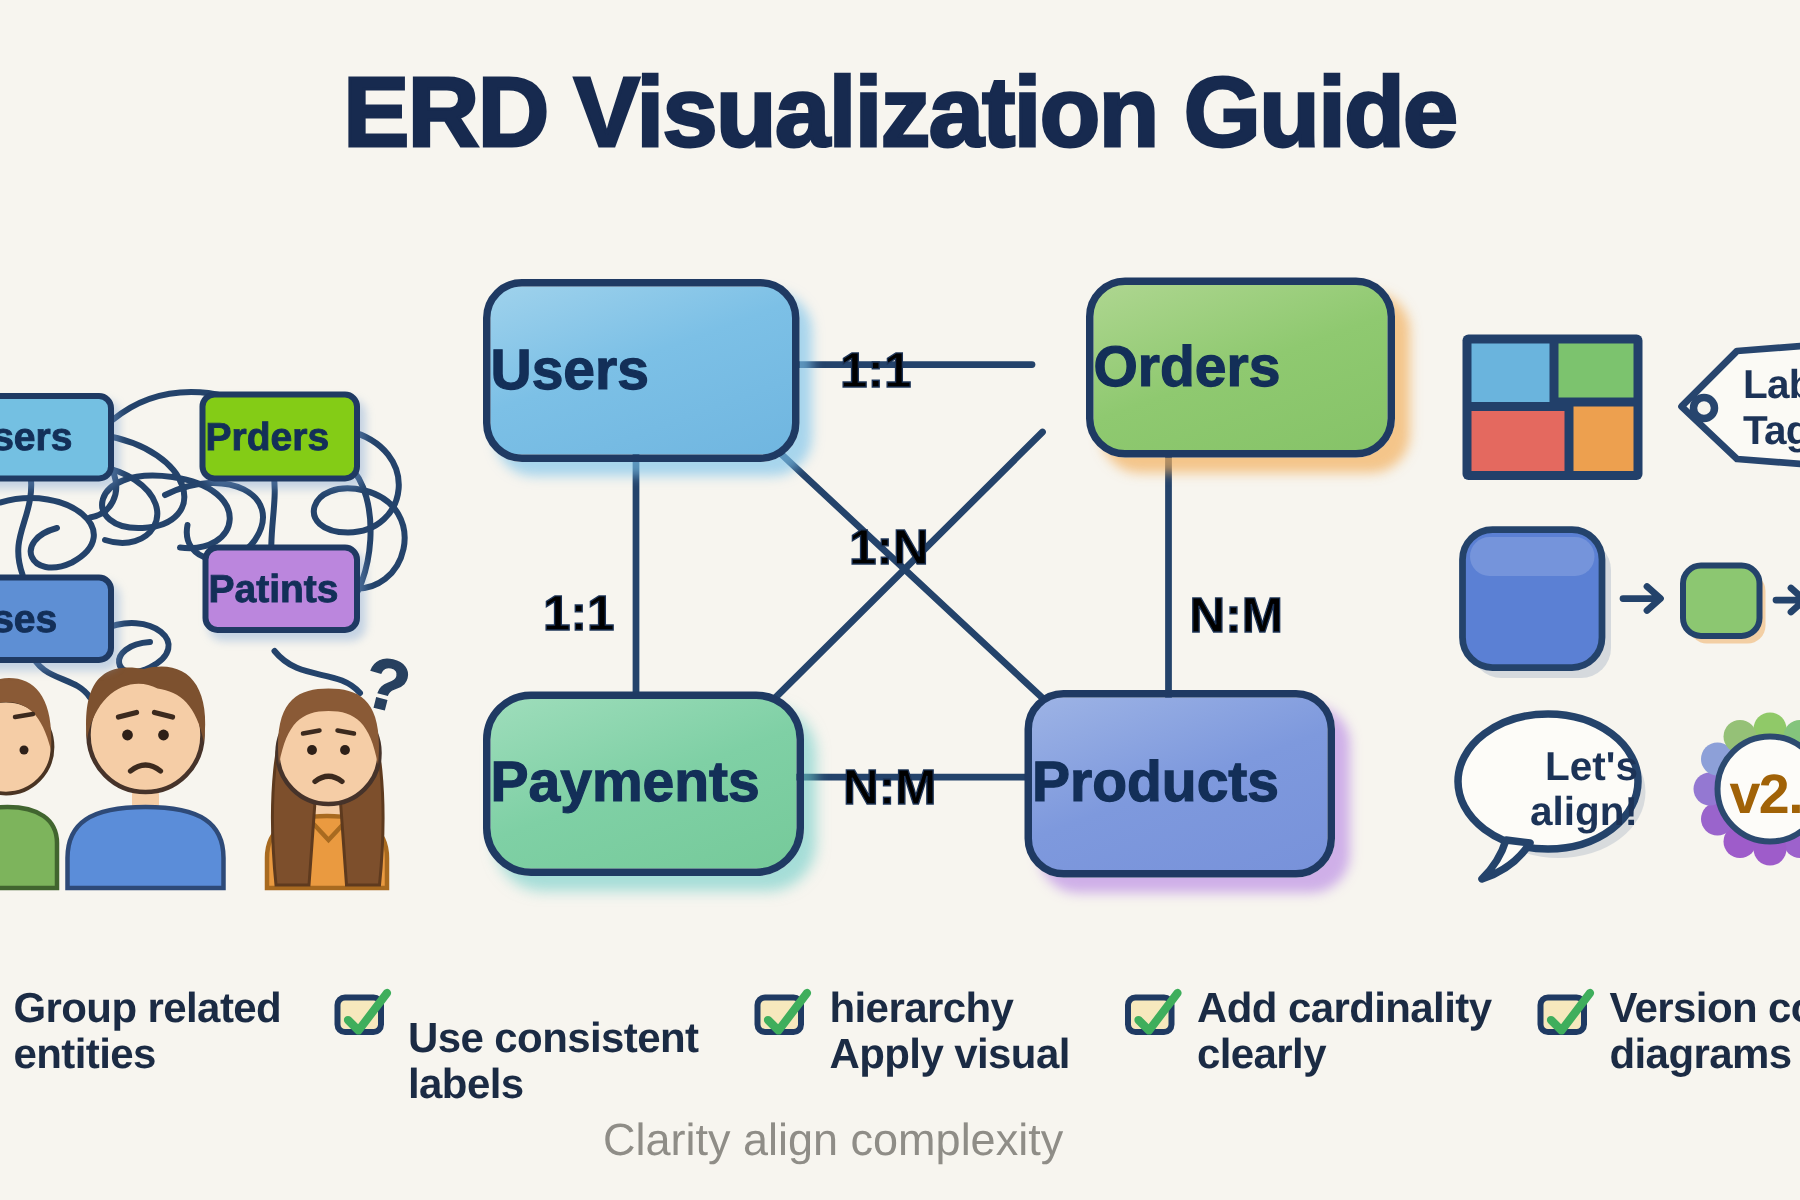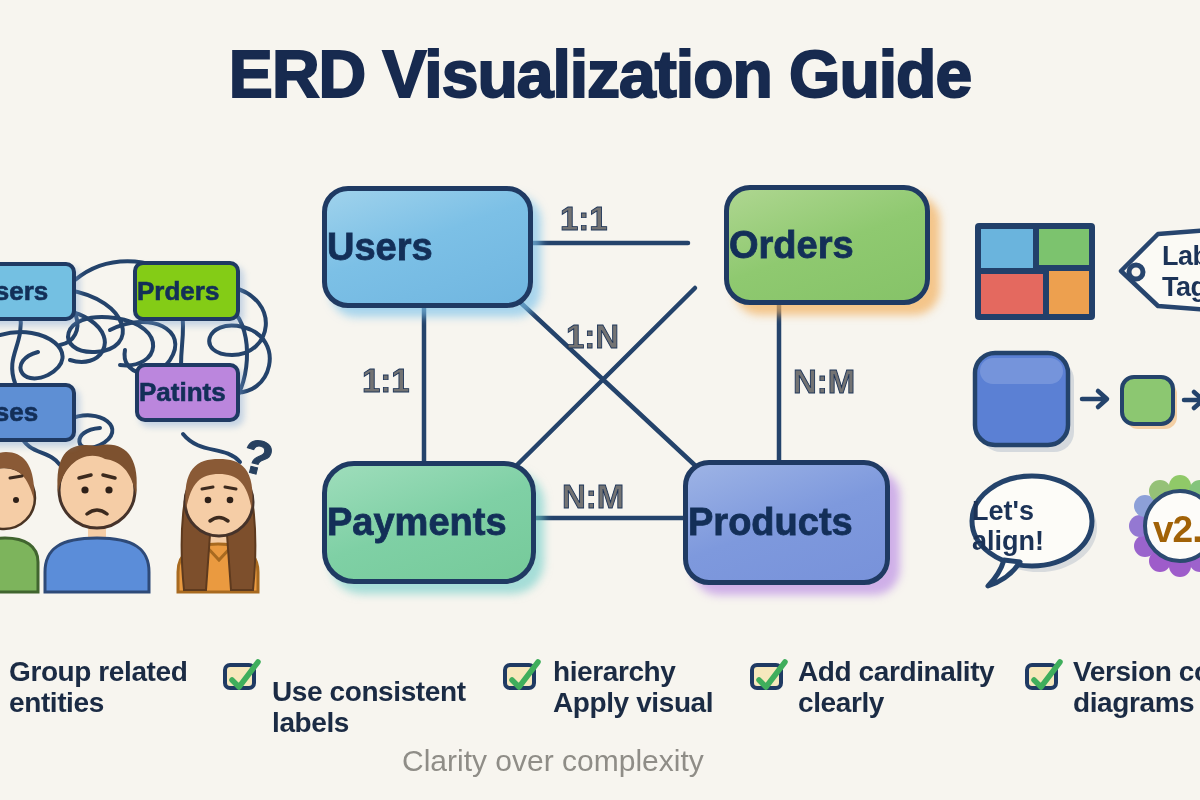--- a/index.html
+++ b/index.html
@@ -9,28 +9,28 @@
   .entity{border-radius:26px;font-size:38px;-webkit-text-stroke:0.8px #132f58;}
   .users{background:linear-gradient(160deg,#9fd2ec 0%,#7cc0e6 45%,#70b6e0 100%);box-shadow:8px 9px 8px rgba(125,195,235,.65);}
   .orders{background:linear-gradient(160deg,#aed690 0%,#8fc970 50%,#86c368 100%);box-shadow:10px 10px 8px rgba(242,176,96,.7);margin-left:44px;}
   .payments{background:linear-gradient(160deg,#9eddbb 0%,#7fd0a5 50%,#76ca9a 100%);box-shadow:8px 10px 9px rgba(110,205,200,.6);}
   .products{background:linear-gradient(160deg,#9db3e5 0%,#7e99dd 50%,#7892da 100%);box-shadow:10px 10px 8px rgba(190,145,230,.7);}
   .mini{border-width:4px;border-radius:10px;font-size:26px;-webkit-text-stroke:0.6px #132f58;box-shadow:4px 5px 6px rgba(120,160,210,.4);}
   .m-users{background:#74c0e2;}
   .m-prders{background:#84cc16;}
   .m-uses{background:#5e8fd4;}
   .m-patints{background:#bb86dd;}
-  .card-label{position:absolute;font-size:33px;font-weight:bold;color:#737373;-webkit-text-stroke:0.9px #1c3357;}
+  .card-label{position:absolute;font-size:33px;font-weight:bold;color:#000000;margin-top:28px;-webkit-text-stroke:0.9px #1c3357;}
   .qmark{position:absolute;left:243px;top:430px;font-size:48px;font-weight:bold;color:#27405f;transform:rotate(14deg);-webkit-text-stroke:1px #27405f;}
   .check-text{position:absolute;font-size:28px;font-weight:bold;color:#1b2b44;line-height:31px;letter-spacing:-0.4px;top:656px;white-space:nowrap;}
   .checkbox{position:absolute;width:25px;height:19px;border:4.5px solid #1f3a63;border-radius:7px;background:#f6e8bd;top:663px;}
   .checkbox svg{position:absolute;left:-2px;top:-12px;overflow:visible;}
   .footer{position:absolute;left:402px;top:744px;font-size:30px;color:#8f8d87;}
   .tagtext{position:absolute;left:1162px;top:241px;font-size:27px;font-weight:bold;color:#1c3357;line-height:31px;white-space:nowrap;letter-spacing:-0.5px;}
-  .bubbletext{position:absolute;left:972px;top:496px;width:120px;text-align:left;font-size:27px;font-weight:bold;color:#1c3357;line-height:30px;}
+  .bubbletext{position:absolute;left:972px;top:496px;width:120px;text-align:right;font-size:27px;font-weight:bold;color:#1c3357;line-height:30px;}
   .badgetext{position:absolute;left:1153px;top:509px;font-size:37px;font-weight:bold;color:#a16207;letter-spacing:-1px;text-align:center;}
   svg.art{position:absolute;left:0;top:0;}
 </style>
 </head>
 <body>
 
 <div id="page">
 
   <svg class="art" width="1200" height="800" viewBox="0 0 1200 800">
     <defs>
@@ -231,14 +231,14 @@
   <div class="checkbox" style="left:1025px;">
       <svg width="40" height="44">
         <path d="M 7 25 L 14 32 L 33 7" fill="none" stroke="#3fae5c" stroke-width="5.5" stroke-linecap="round" stroke-linejoin="round"></path>
       </svg>
     </div>
   <div class="check-text" style="left:1073px;">
       <div>Version co</div>
       <div>diagrams</div>
     </div>
 
-  <div class="footer">Clarity over complexity</div>
+  <div class="footer">Clarity align complexity</div>
 </div>
 
 </body></html>

